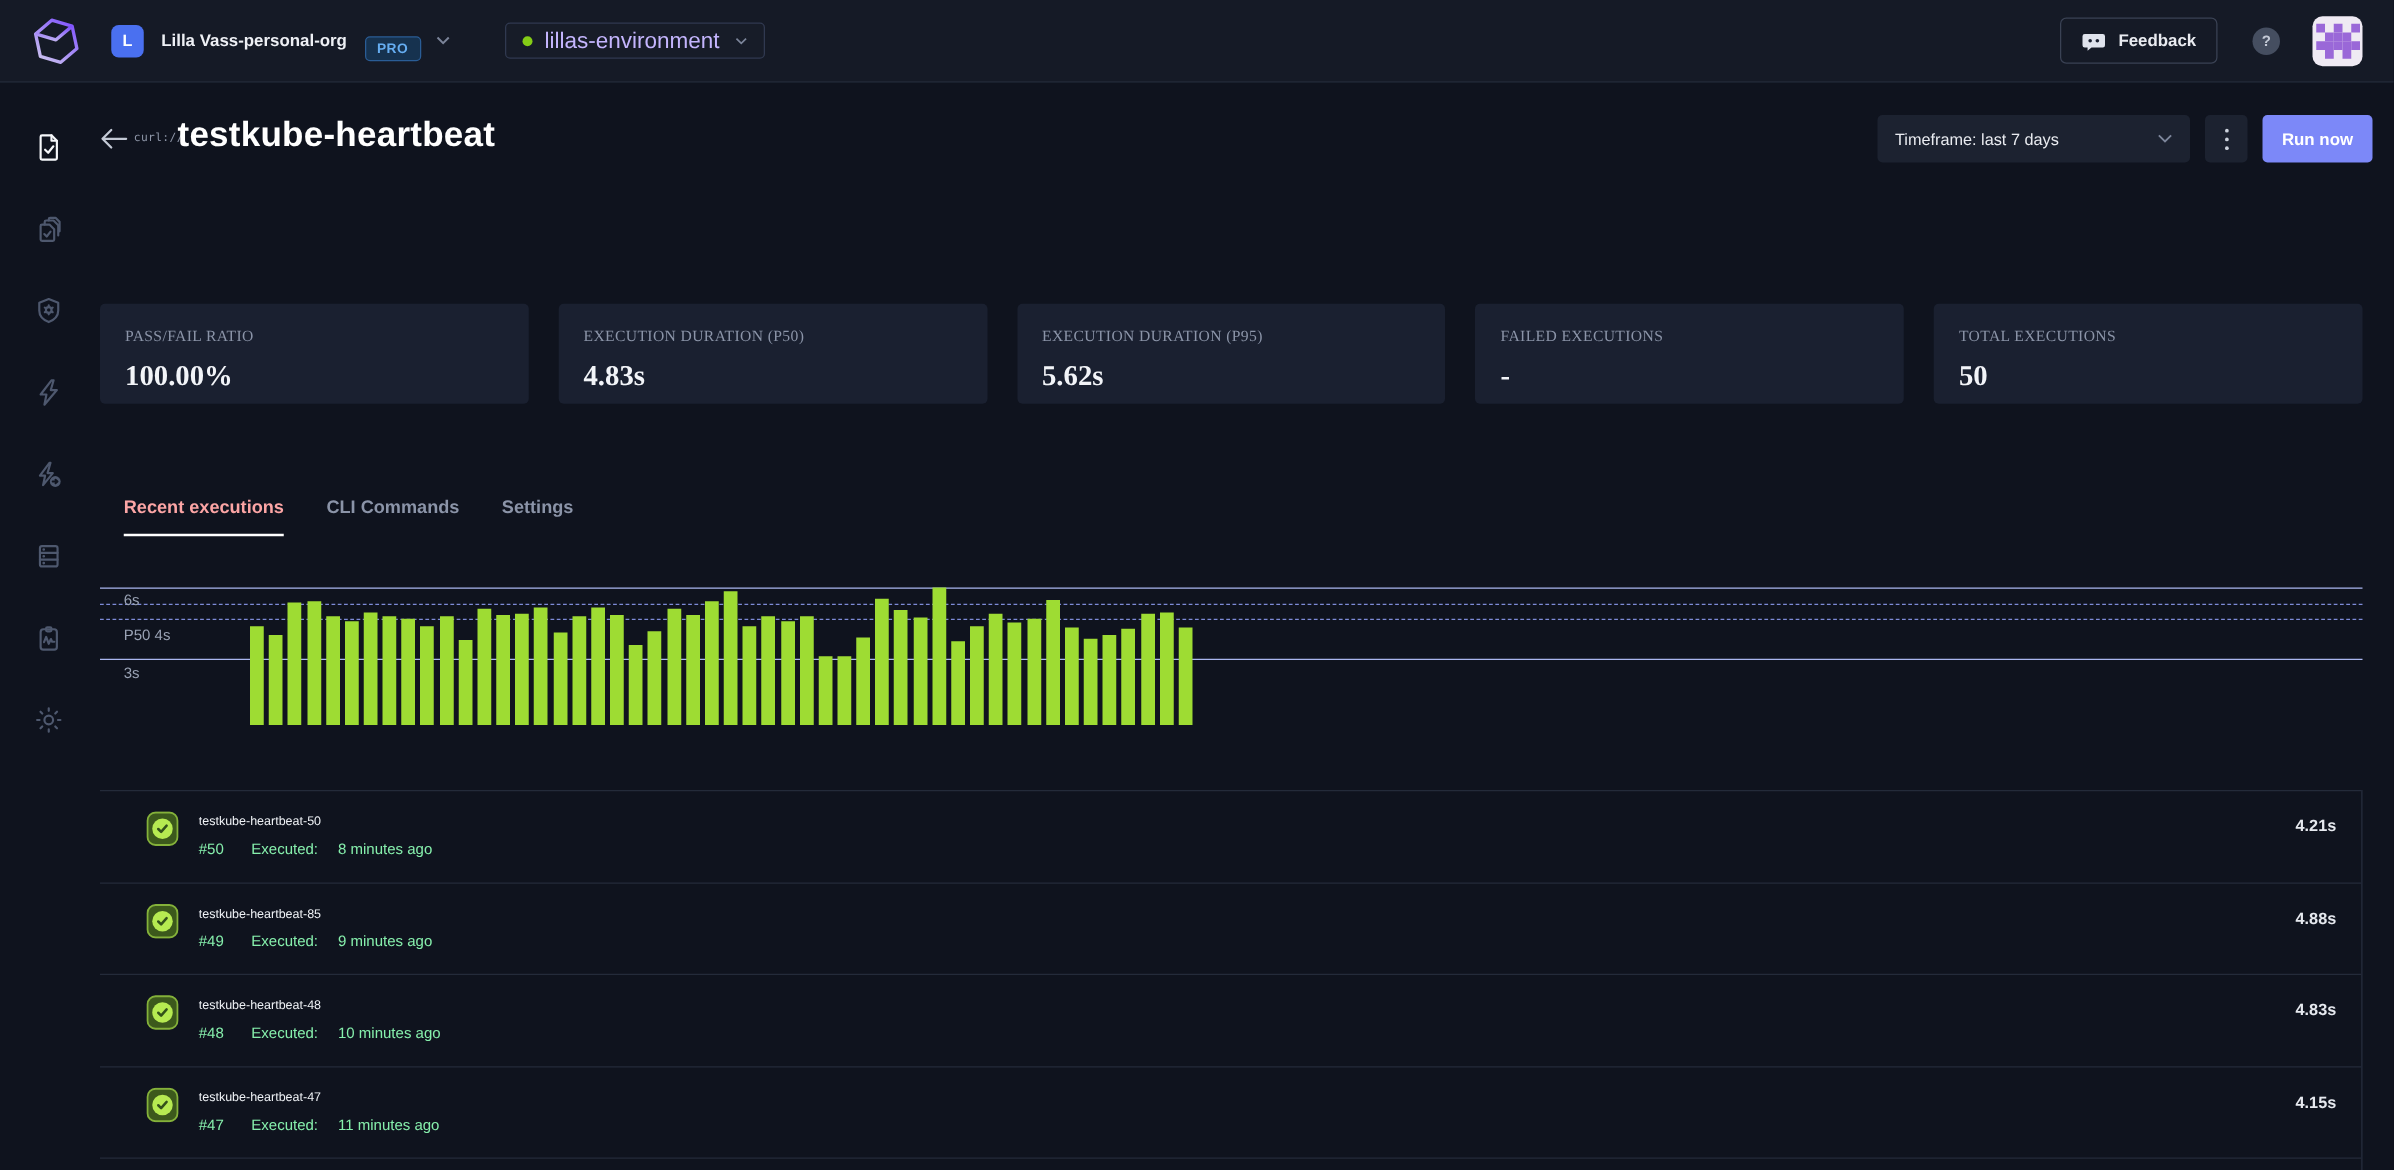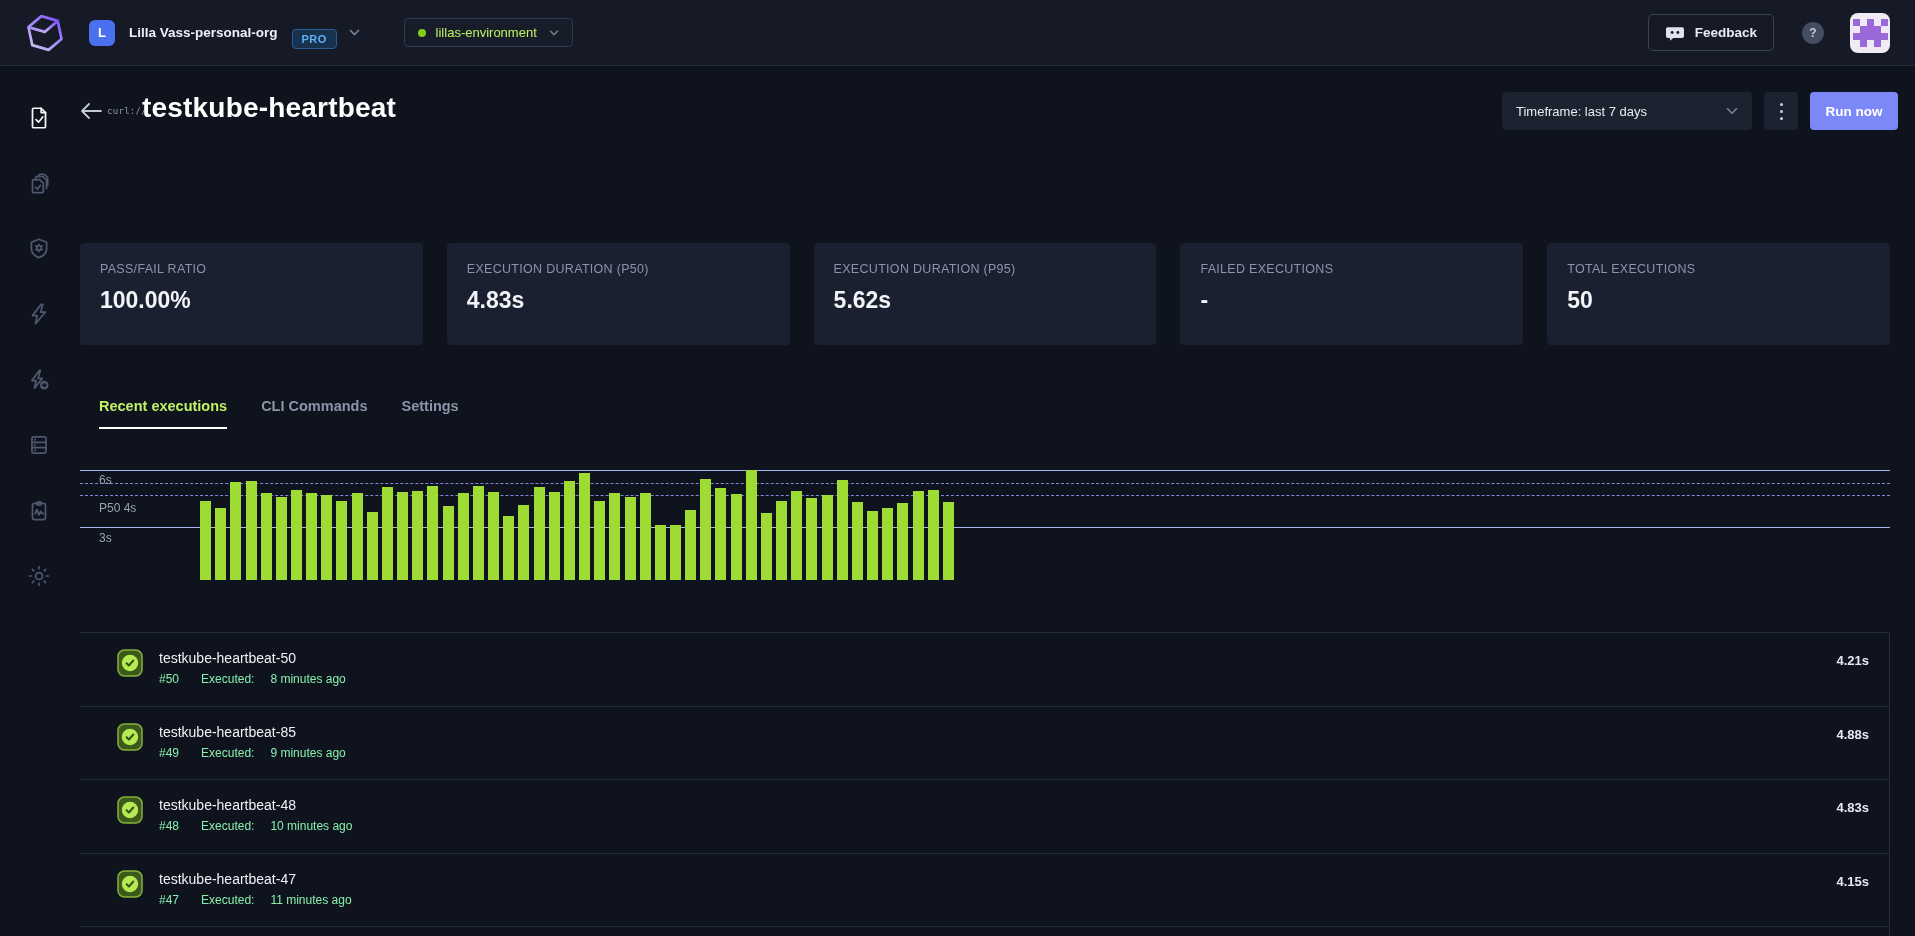--- a/index.html
+++ b/index.html
@@ -15,21 +15,21 @@
   .org-cluster { display:flex; align-items:center; margin-left:22px; cursor:pointer; }
   .org-avatar { width:26px; height:26px; border-radius:6px; background:#4a70f0;
     color:#fff; font-size:13px; font-weight:700; display:flex; align-items:center; justify-content:center; }
   .org-name { margin-left:14px; font-size:13.5px; font-weight:600; color:#eef0f5; }
   .pro-badge { margin-left:14px; padding:3px 9px; background:#16324f; color:#66aef2;
     border:1px solid #2a5d96; border-radius:4px; font-size:11px; font-weight:700; letter-spacing:.4px;margin-top:12px; }
   .chev { display:inline-block; margin-left:12px; }
   .env-pill { display:flex; align-items:center; margin-left:44px; height:29px; padding:0 13px;
     border:1px solid #303950; border-radius:4px; cursor:pointer; background:rgba(255,255,255,0.01); }
   .env-dot { width:8px; height:8px; border-radius:50%; background:#84cc16; }
-  .env-name { margin-left:10px; font-size:13px; color:#bef264; }
+  .env-name { margin-left:10px; font-size:18px; color:#c4b5fd; }
   .topbar-right { margin-left:auto; display:flex; align-items:center; }
   .feedback-btn { display:flex; align-items:center; gap:10px; height:37px; padding:0 16px;
     border:1px solid #3a4254; border-radius:5px; background:transparent; color:#e9ebf0;
     font-size:13.5px; font-weight:600; cursor:pointer; font-family:inherit; }
   .help-circle { width:22px; height:22px; border-radius:50%; background:#454e60; color:#c3c9d5;
     font-size:12px; font-weight:700; display:flex; align-items:center; justify-content:center;
     margin-left:28px; cursor:pointer; }
   .user-avatar { width:40px; height:40px; border-radius:8px; background:#efeaf3; margin-left:26px;
     cursor:pointer; position:relative; overflow:hidden; }
   .user-avatar .px { position:absolute; background:#9a68d8; }
@@ -51,45 +51,45 @@
     display:flex; align-items:center; padding:0 14px; font-size:13px; color:#e9ebf0; cursor:pointer; }
   .timeframe-select .chev { margin-left:auto; }
   .kebab-btn { width:34px; height:38px; background:#1c2230; border-radius:4px; border:none;
     display:flex; flex-direction:column; align-items:center; justify-content:center; cursor:pointer; }
   .kebab-btn i { width:3px; height:3px; border-radius:50%; background:#ccd2dd; display:block; margin:2px 0; }
   .run-btn { width:88px; height:38px; border:none; border-radius:4px; background:#7c88f8;
     color:#ffffff; font-size:13.5px; font-weight:600; cursor:pointer; font-family:inherit; }
 
   
   .metrics { position:absolute; left:80px; top:243px; width:1810px; display:flex; gap:24px; }
-  .metric-card { flex:1; height:102px; background:#1a2030; border-radius:4px; padding:19px 20px; }
+  .metric-card { flex:1; height:80px; background:#1a2030; border-radius:4px; padding:19px 20px;font-family:Liberation Serif, serif; }
   .metric-label { font-size:12.5px; color:#8b94a8; letter-spacing:.3px; }
   .metric-value { margin-top:11px; font-size:23px; font-weight:700; color:#f2f4f8; }
 
   
   .tabs { position:absolute; left:99px; top:398px; display:flex; gap:34px; }
   .tab { background:none; border:none; font-family:inherit; font-size:14.5px; font-weight:700;
     color:#8b94a8; padding:0 0 13px 0; cursor:pointer; border-bottom:2px solid transparent; }
-  .tab.active { color:#bef264; border-bottom-color:#ffffff; }
+  .tab.active { color:#fca5a5; border-bottom-color:#ffffff; }
 
   
   .gridline { position:absolute; left:80px; width:1810px; height:0; }
   .gridline.solid { border-top:1px solid #aab6f0; }
   .gridline.dashed { border-top:1px dashed #7e8bd8; }
   .axis-label { position:absolute; left:99px; font-size:12px; color:#99a2b4; }
   .bars { position:absolute; left:200px; top:465px; width:780px; height:115px; }
   .bar { position:absolute; bottom:0; width:11px; background:#9edc33; }
 
   
   .exec-list { position:absolute; left:80px; top:632px; width:1810px; border-right:1px solid #272e3e; }
   .exec-row { position:relative; height:73.5px; border-top:1px solid #242b3a;
     display:flex; align-items:flex-start; cursor:pointer; }
   .exec-status { margin:16px 0 0 37px; flex:none; }
   .exec-text { margin-left:16px; margin-top:15px; }
-  .exec-name { font-size:14px; font-weight:500; color:#eef1f5; line-height:20px; }
+  .exec-name { font-size:10px; font-weight:500; color:#eef1f5; line-height:20px; }
   .exec-meta { margin-top:4px; font-size:12px; color:#86efac; display:flex; }
   .exec-meta .m-num { margin-right:22px; }
   .exec-meta .m-lab { margin-right:16px; }
   .exec-duration { margin-left:auto; margin-right:20px; margin-top:20px; font-size:13px; font-weight:600; color:#e6e9ef; }
   .exec-tail { height:11px; border-top:1px solid #242b3a; }
 </style>
 </head>
 <body>
 
 <div class="canvas">

